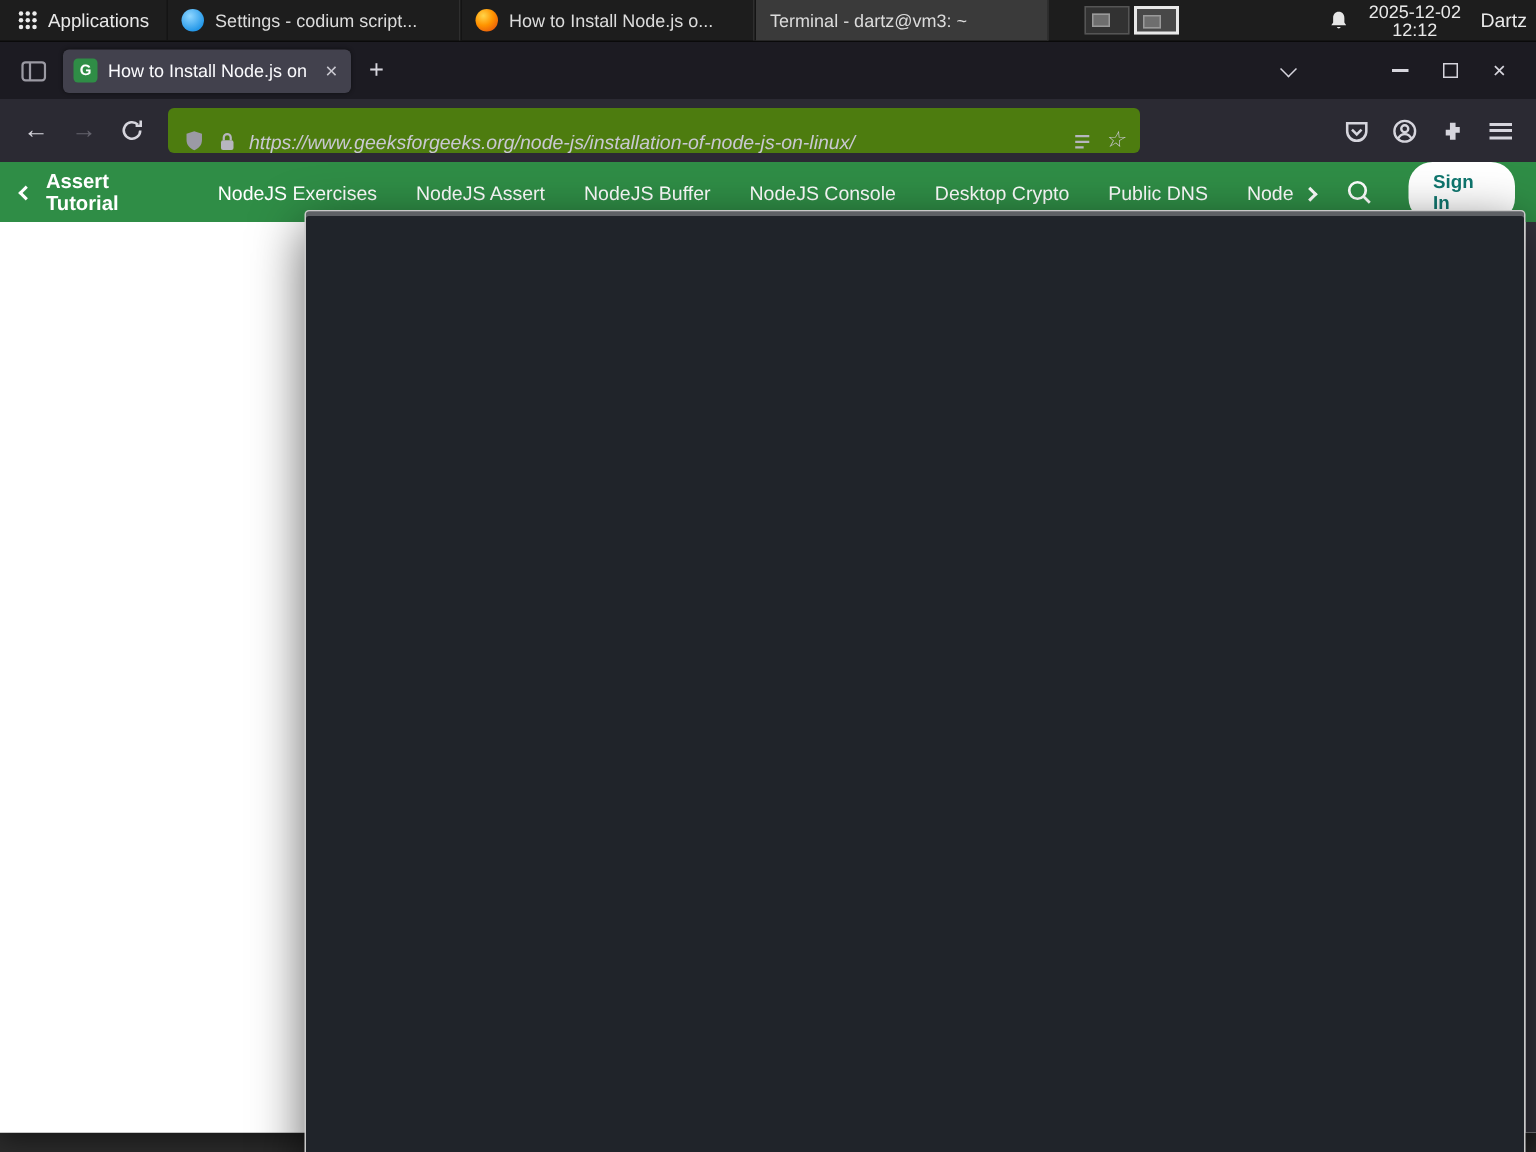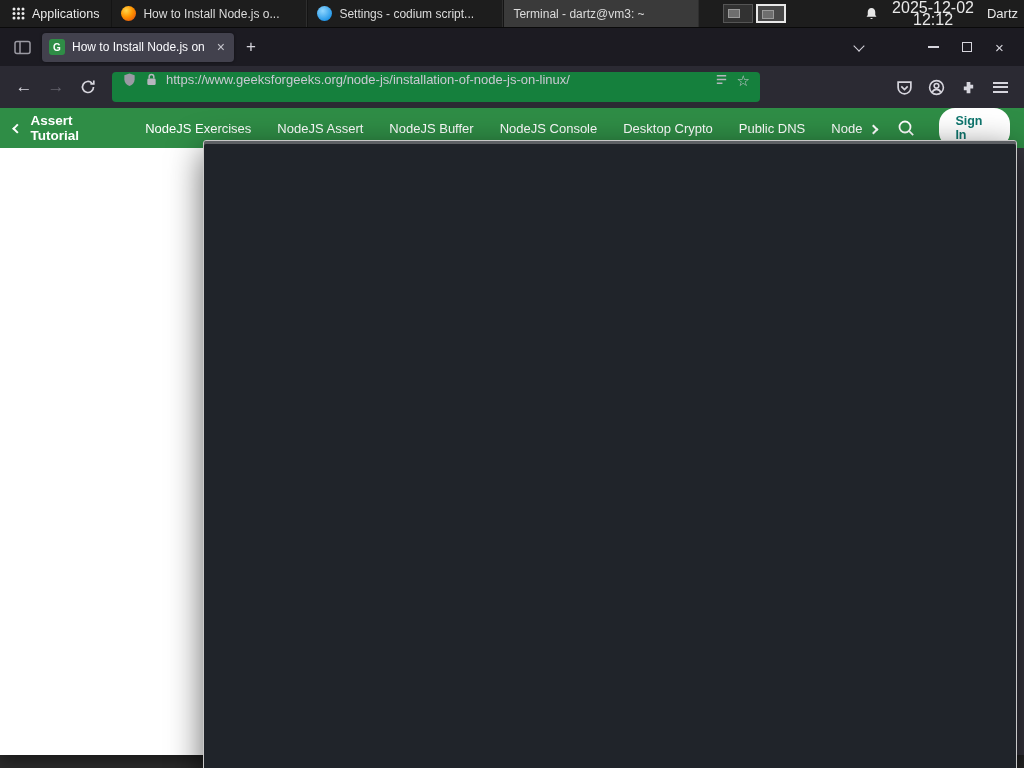--- a/index.html
+++ b/index.html
@@ -21,21 +21,21 @@
   .task-icon.firefox { background: radial-gradient(circle at 35% 30%, #ffd54a 0%, #ff9400 45%, #e8590c 85%); }
   .task-icon.settings { background: radial-gradient(circle at 38% 32%, #8fd6ff 0%, #2196e8 75%); }
   .task-icon.terminal { border-radius: 3px; background: #20242a; border: 1px solid #c9c9c9;
                         box-shadow: inset 0 3px 0 rgba(255,255,255,.28); }
   .pager { display: flex; gap: 3px; margin-left: 24px; align-items: center; }
   .ws { width: 30px; height: 19px; background: #323232; border: 1px solid #555; position: relative; }
   .ws .mini { position: absolute; left: 4px; top: 4px; width: 12px; height: 9px; background: #6e6e6e;
               border: 1px solid #9a9a9a; }
   .ws.active { border: 2px solid #e8e8e8; background: #484848; }
   .panel-right { margin-left: auto; display: flex; align-items: center; gap: 13px; padding-right: 6px; }
-  .clock { text-align: center; font-size: 16px; line-height: 12px; }
+  .clock { text-align: center; font-size: 12px; line-height: 12px; }
   .user { font-size: 13px; }
 
   
   .browser { position: absolute; left: 0; top: 28px; width: 1024px; height: 727px; background: #fff;
              box-shadow: 0 4px 16px rgba(0,0,0,.5); }
   .tab-bar { height: 38px; background: #1c1b22; display: flex; align-items: center; padding: 0 8px;
              color: #d6d5dd; }
   .ffview { width: 28px; height: 26px; display: flex; align-items: center; justify-content: center;
             border-radius: 4px; }
   .tab { display: flex; align-items: center; gap: 7px; width: 192px; height: 29px; background: #42414d;
@@ -57,23 +57,23 @@
              color: #d6d5dd; font-size: 15px; }
   .win-btn.tablist { margin-right: 42px; }
   .ic-min { width: 11px; height: 1.7px; background: currentColor; display: inline-block; }
   .ic-max { width: 10px; height: 10px; border: 1.7px solid currentColor; display: inline-block; }
 
   .nav-bar { height: 42px; background: #2b2a33; display: flex; align-items: center; padding: 0 8px;
              color: #d6d5dd; }
   .nav-btn { width: 32px; height: 32px; border-radius: 4px; display: flex; align-items: center;
              justify-content: center; font-size: 17px; }
   .nav-btn.disabled { color: #64636d; }
-  .urlbar { height: 30px; flex: 1; max-width: 648px; background: #15803d; border-radius: 4px;
-            margin: 0 8px; display: flex; align-items: flex-start; gap: 8px; padding: 0 10px;
-            font-size: 13px; color: #c9c8d2; }
+  .urlbar { height: 30px; flex: 1; max-width: 648px; background: #4d7c0f; border-radius: 4px;
+            margin: 0 8px; display: flex; align-items: flex-end; gap: 8px; padding: 0 10px;
+            font-size: 13px; color: #c9c8d2; font-style: italic; }
   .url-text { flex: 1; white-space: nowrap; overflow: hidden; }
   .star { font-size: 15px; color: #c9c8d2; }
   .nav-right { margin-left: auto; display: flex; align-items: center; }
   .hamburger { width: 15px; height: 11px; border-top: 2px solid currentColor;
                border-bottom: 2px solid currentColor; position: relative; display: inline-block; }
   .hamburger::after { content: ""; position: absolute; left: 0; top: 2.6px; width: 100%; height: 2px;
                       background: currentColor; }
 
   
   .site-nav { height: 40px; background: #2f8d46; display: flex; align-items: center; color: #fff;
@@ -148,26 +148,26 @@
           <circle cx="11" cy="6.5" r="1.5"></circle>
           <circle cx="2" cy="11" r="1.5"></circle>
           <circle cx="6.5" cy="11" r="1.5"></circle>
           <circle cx="11" cy="11" r="1.5"></circle>
         </svg>
       <span>Applications</span>
     </div>
     <div class="tasks">
 
     <span class="task">
+          <span class="task-icon settings"></span>
+          <span class="task-title">Settings - codium script...</span>
+        </span>
+        <span class="task">
           <span class="task-icon firefox"></span>
           <span class="task-title">How to Install Node.js o...</span>
-        </span>
-        <span class="task">
-          <span class="task-icon settings"></span>
-          <span class="task-title">Settings - codium script...</span>
         </span>
         <span class="task">
           <span class="task-icon terminal"></span>
           <span class="task-title">Terminal - dartz@vm3: ~</span>
         </span>
       </div>
     <div class="pager">
       <span class="ws">
           <span class="mini"></span>
         </span>

